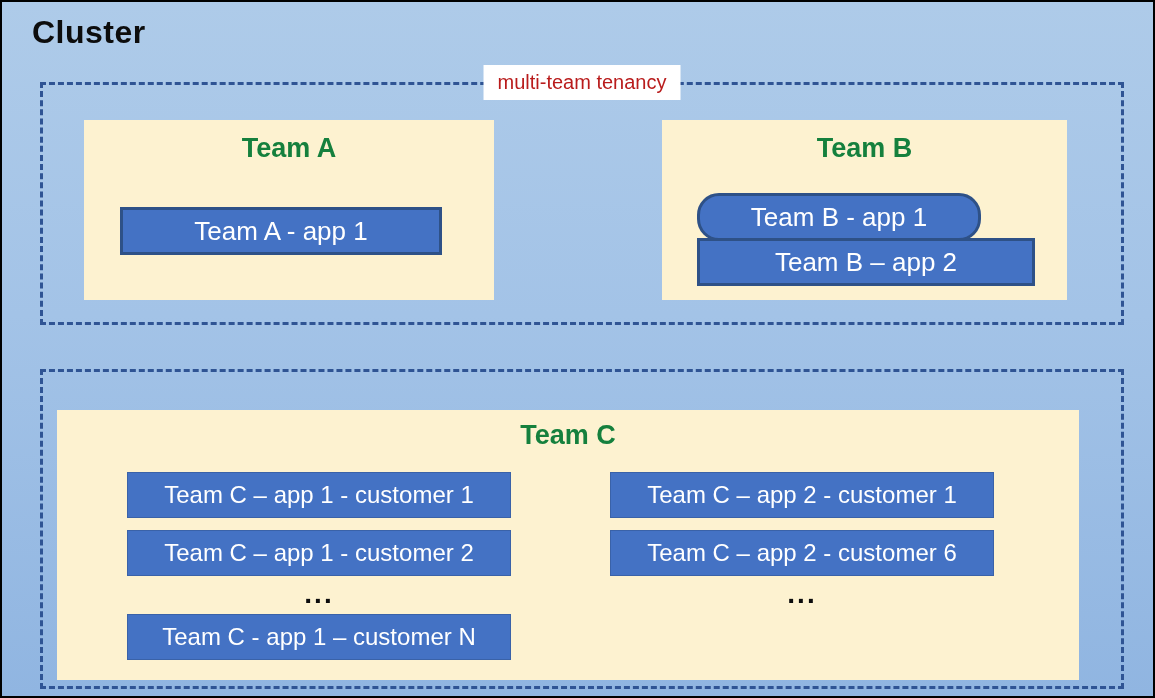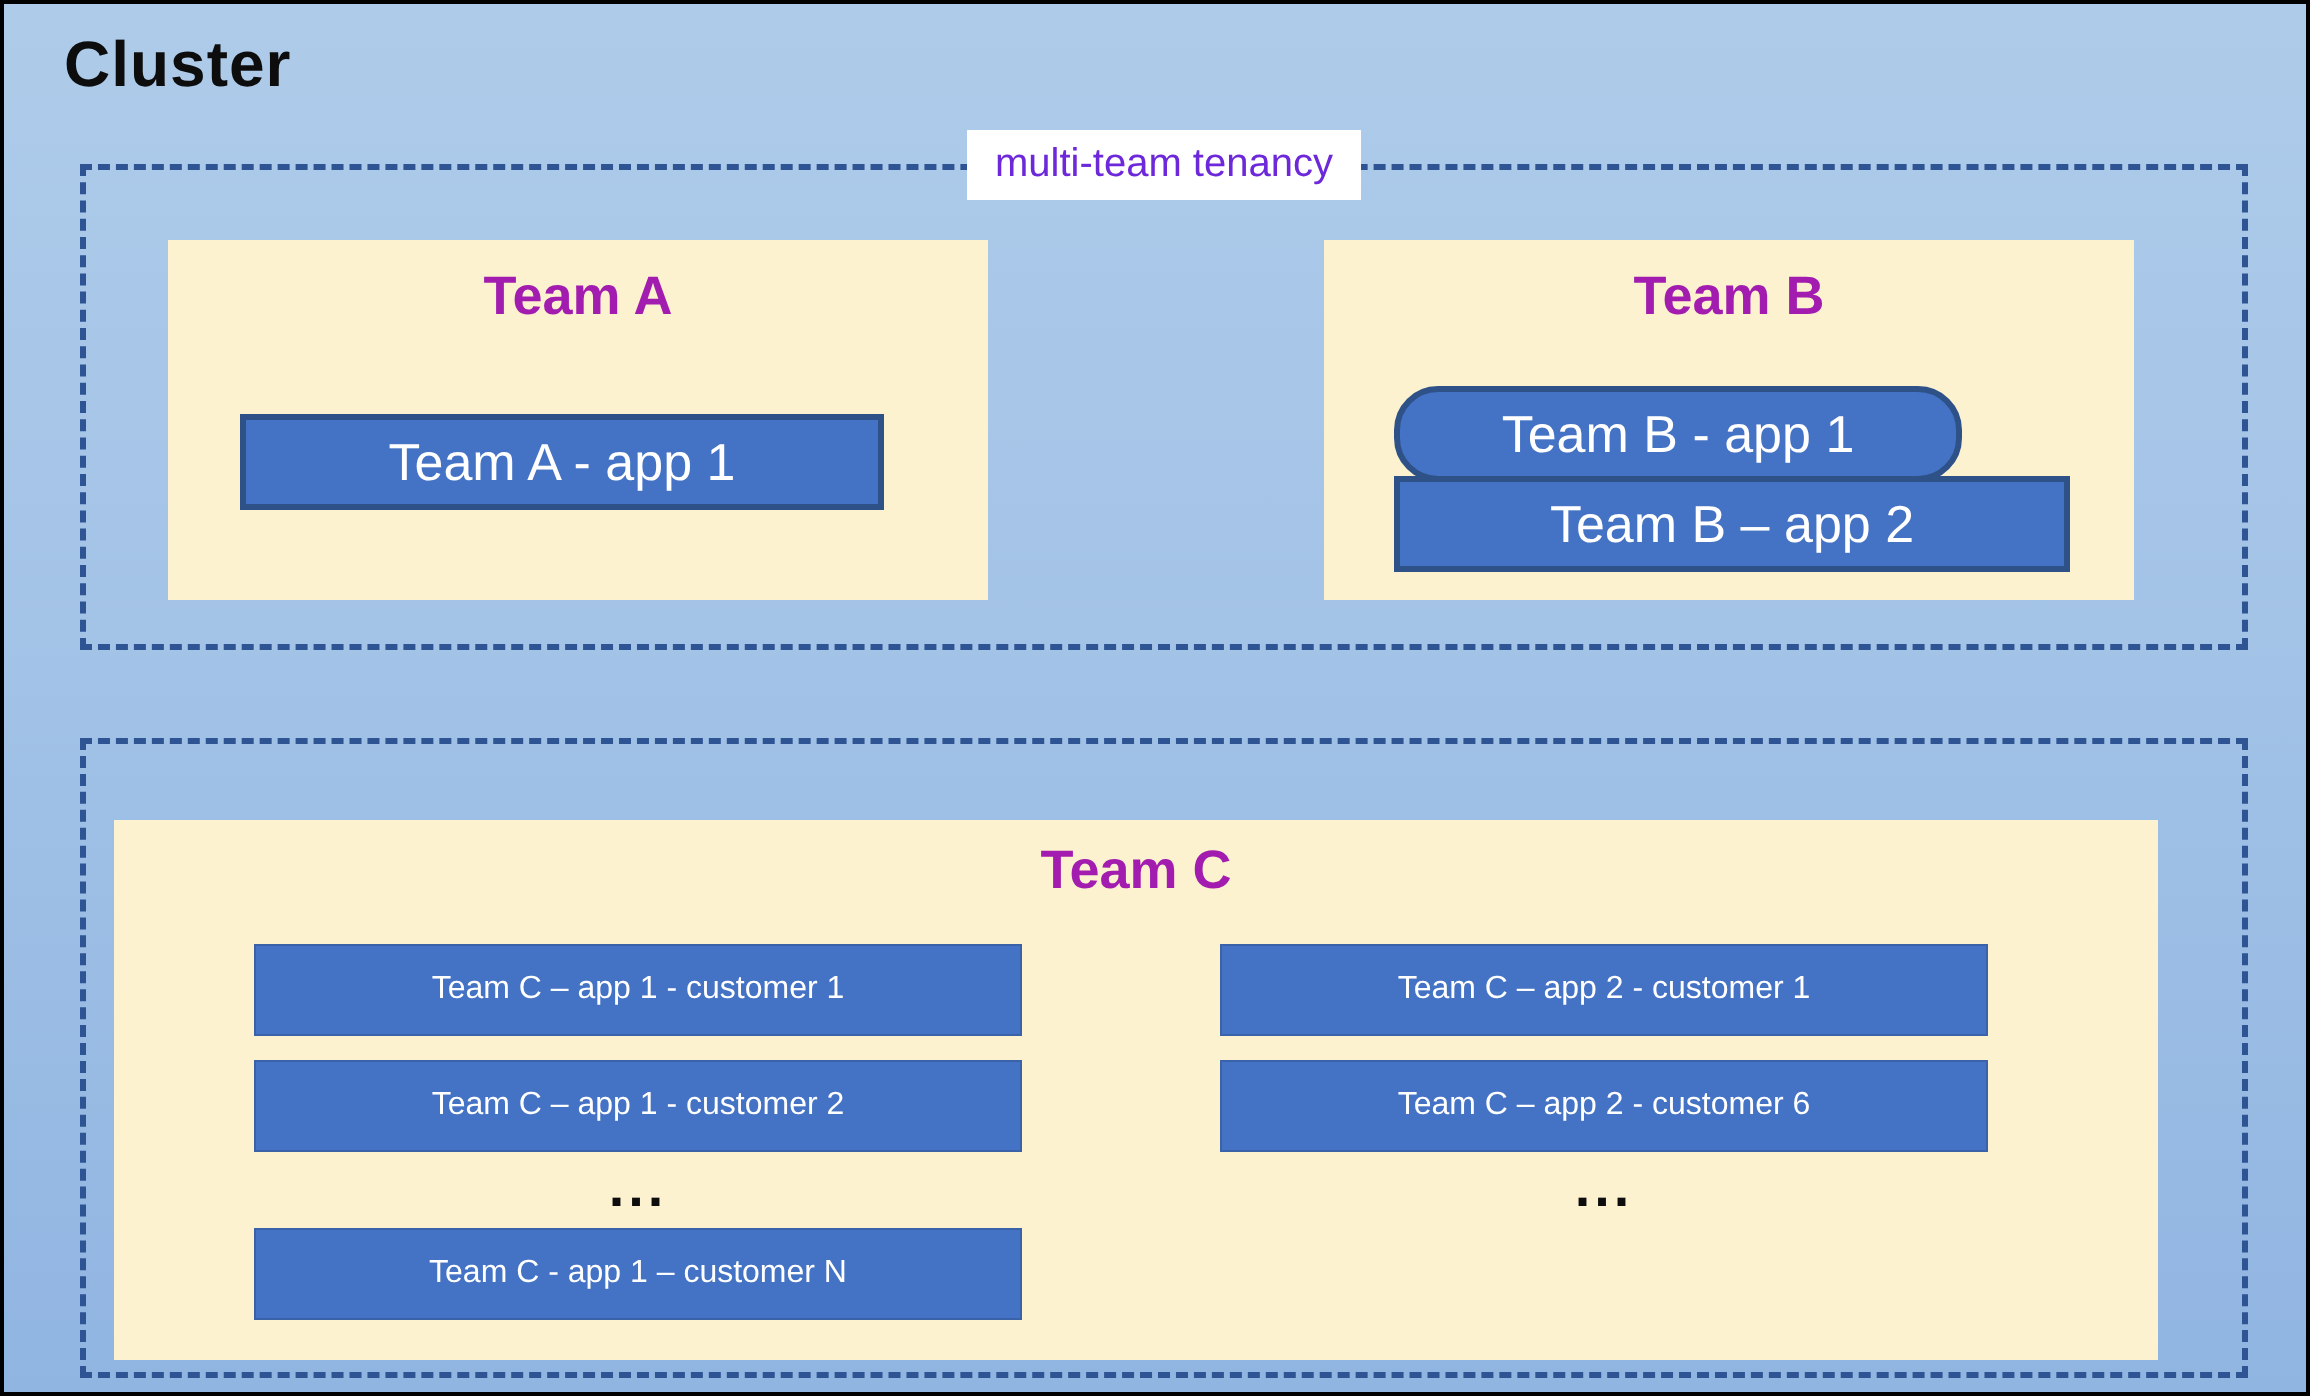--- a/index.html
+++ b/index.html
@@ -20,33 +20,33 @@
   }
   .zone{
     position:absolute;left:38px;width:1084px;
     box-sizing:border-box;
     border:3px dashed #2F5494;
   }
   .zone1{top:80px;height:243px;}
   .zone2{top:367px;height:320px;}
   .zone-label{
     position:absolute;left:50%;top:-20px;transform:translateX(-50%);
-    background:#ffffff;color:#6d28d9;
+    background:#ffffff;color:#b91c1c;
     font-size:20px;line-height:1;
     padding:7px 14px 8px 14px;
     white-space:nowrap;
   }
   .team{
     position:absolute;
     background:#FDF2D0;
     box-sizing:border-box;
   }
   .team-title{
     position:absolute;left:0;right:0;text-align:center;
-    font-size:27px;font-weight:bold;color:#a21caf;
+    font-size:27px;font-weight:bold;color:#15803d;
   }
   .team-a{left:41px;top:35px;width:410px;height:180px;}
   .team-b{left:619px;top:35px;width:405px;height:180px;}
   .team-a .team-title,.team-b .team-title{top:13px;}
   .app{
     position:absolute;
     box-sizing:border-box;
     background:#4472C4;
     border:3px solid #2E5187;
     color:#ffffff;
@@ -60,21 +60,21 @@
   .team-c{left:14px;top:38px;width:1022px;height:270px;}
   .team-c .team-title{top:10px;}
   .capp{
     position:absolute;
     box-sizing:border-box;
     width:384px;height:46px;
     background:#4472C4;
     border:1px solid #3A62A8;
     color:#ffffff;
     display:flex;align-items:center;justify-content:center;
-    font-size:16px;
+    font-size:24px;
     white-space:nowrap;
   }
   .col1{left:70px;}
   .col2{left:553px;}
   .row1{top:62px;}
   .row2{top:120px;}
   .rowN{top:204px;}
   .dots{
     position:absolute;width:384px;top:166px;height:36px;
     display:flex;align-items:center;justify-content:center;

